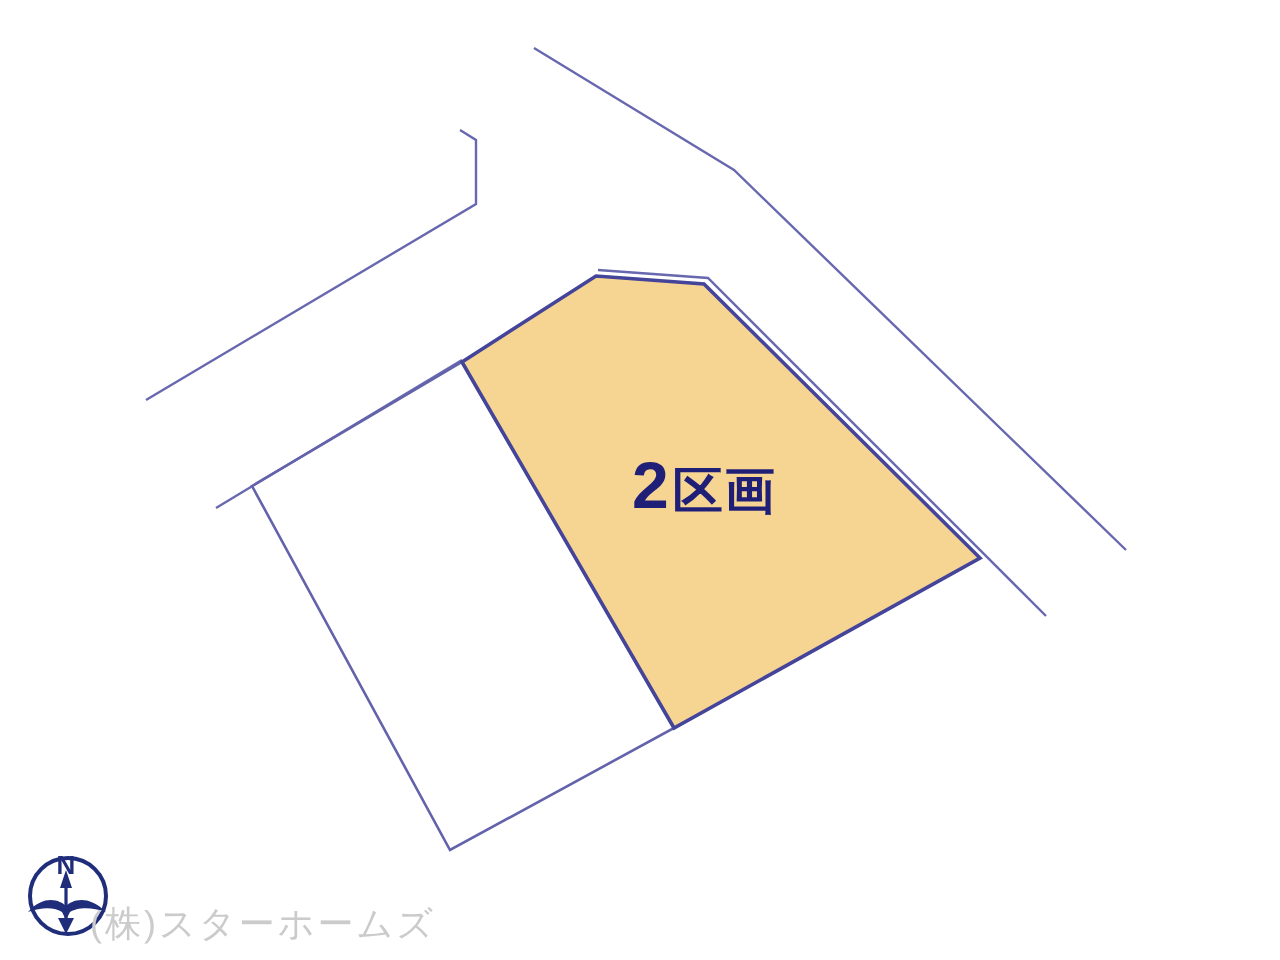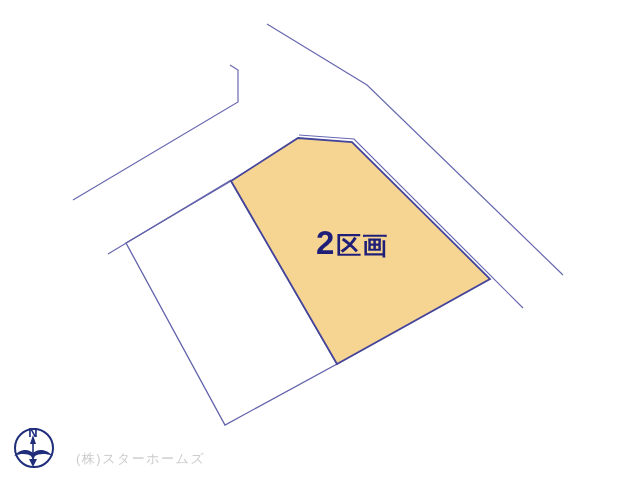--- a/index.html
+++ b/index.html
@@ -30,22 +30,22 @@
   }
   .parcel-label .suffix{
     font-size:25px;
     font-weight:600;
     line-height:1;
     margin-left:2px;
     letter-spacing:1px;
   }
   .credit{
     position:absolute;
-    left:76px;top:450px;
-    font-size:13px;
+    left:45px;top:450px;
+    font-size:18px;
     letter-spacing:1.5px;
     color:var(--credit-color,#cccccc);
     white-space:nowrap;
     user-select:none;
   }
 </style>
 </head>
 <body style="background: rgb(255, 255, 255);">
 
 <div class="plan-canvas">

